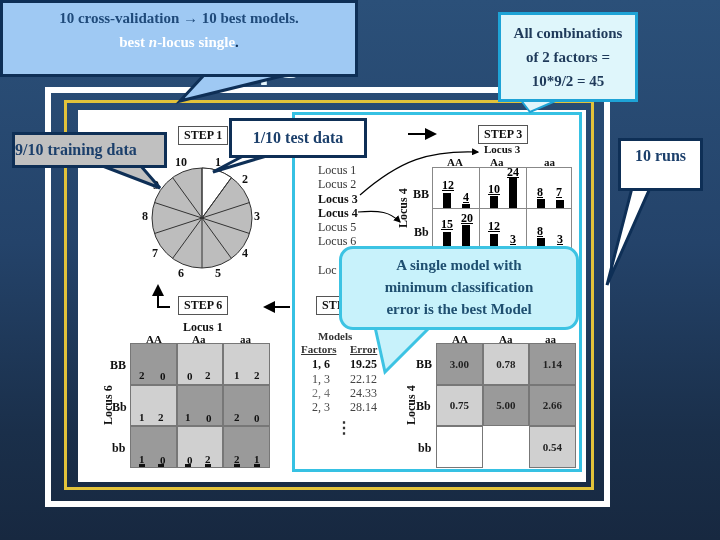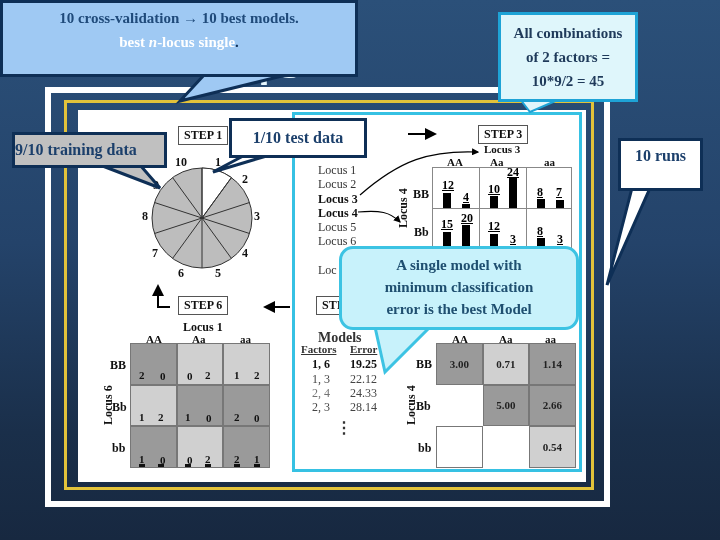--- a/index.html
+++ b/index.html
@@ -220,21 +220,21 @@
   <div class="v u" style="left:104px;top:68px;">2</div>
   <div class="v" style="left:124px;top:69px;">0</div>
   <div class="v u" style="left:9px;top:110px;">1</div>
   <div class="v" style="left:30px;top:111px;">0</div>
   <div class="v" style="left:57px;top:111px;">0</div>
   <div class="v u" style="left:75px;top:110px;">2</div>
   <div class="v u" style="left:104px;top:110px;">2</div>
   <div class="v u" style="left:124px;top:110px;">1</div>
 </div>
 
-<div class="abs" style="left:318px;top:330px;font-size:14px;font-weight:bold;color:#333;">Models</div>
+<div class="abs" style="left:318px;top:330px;font-size:11px;font-weight:bold;color:#333;">Models</div>
 <div class="abs" style="left:301px;top:343px;font-size:11px;font-weight:bold;color:#333;text-decoration:underline;">Factors</div>
 <div class="abs" style="left:350px;top:343px;font-size:11px;font-weight:bold;color:#333;text-decoration:underline;">Error</div>
 <div class="abs" style="left:312px;top:357px;font-size:12px;font-weight:bold;color:#111;">1, 6</div>
 <div class="abs" style="left:350px;top:357px;font-size:12px;font-weight:bold;color:#111;">19.25</div>
 <div class="abs" style="left:312px;top:372px;font-size:12px;color:#444;">1, 3</div>
 <div class="abs" style="left:350px;top:372px;font-size:12px;color:#444;">22.12</div>
 <div class="abs" style="left:312px;top:386px;font-size:12px;color:#737373;">2, 4</div>
 <div class="abs" style="left:350px;top:386px;font-size:12px;color:#444;">24.33</div>
 <div class="abs" style="left:312px;top:400px;font-size:12px;color:#444;">2, 3</div>
 <div class="abs" style="left:350px;top:400px;font-size:12px;color:#444;">28.14</div>
@@ -243,22 +243,23 @@
 <div class="hdr" style="left:452px;top:333px;">AA</div>
 <div class="hdr" style="left:499px;top:333px;">Aa</div>
 <div class="hdr" style="left:545px;top:333px;">aa</div>
 <div class="hdr" style="left:416px;top:357px;font-size:12px;">BB</div>
 <div class="hdr" style="left:416px;top:399px;font-size:12px;">Bb</div>
 <div class="hdr" style="left:418px;top:441px;font-size:12px;">bb</div>
 <div class="hdr" style="left:404px;top:425px;transform:rotate(-90deg);transform-origin:left top;font-size:12px;">Locus 4</div>
 
 <div class="gf">
   <div class="c" style="left:0;top:0;background:#9a9a9a;">3.00</div>
-  <div class="c" style="left:46.6px;top:0;background:#d0d0d0;">0.71</div>
+  <div class="c" style="left:46.6px;top:0;background:#d0d0d0;">0.78</div>
   <div class="c" style="left:93.2px;top:0;background:#9a9a9a;">1.14</div>
+  <div class="c" style="left:0;top:41.6px;background:#d0d0d0;">0.75</div>
   <div class="c" style="left:46.6px;top:41.6px;background:#9a9a9a;">5.00</div>
   <div class="c" style="left:93.2px;top:41.6px;background:#9a9a9a;">2.66</div>
   <div class="c" style="left:0;top:83.2px;background:#ffffff;"></div>
   <div class="c" style="left:93.2px;top:83.2px;background:#d0d0d0;">0.54</div>
 </div>
 
 <svg class="tails" width="720" height="540">
 
   <polygon points="205,74 180,101 290,74" fill="#9fc9f3" stroke="#0e2f56" stroke-width="3"></polygon>
   <line x1="204" y1="74" x2="290" y2="74" stroke="#9fc9f3" stroke-width="3"></line>

